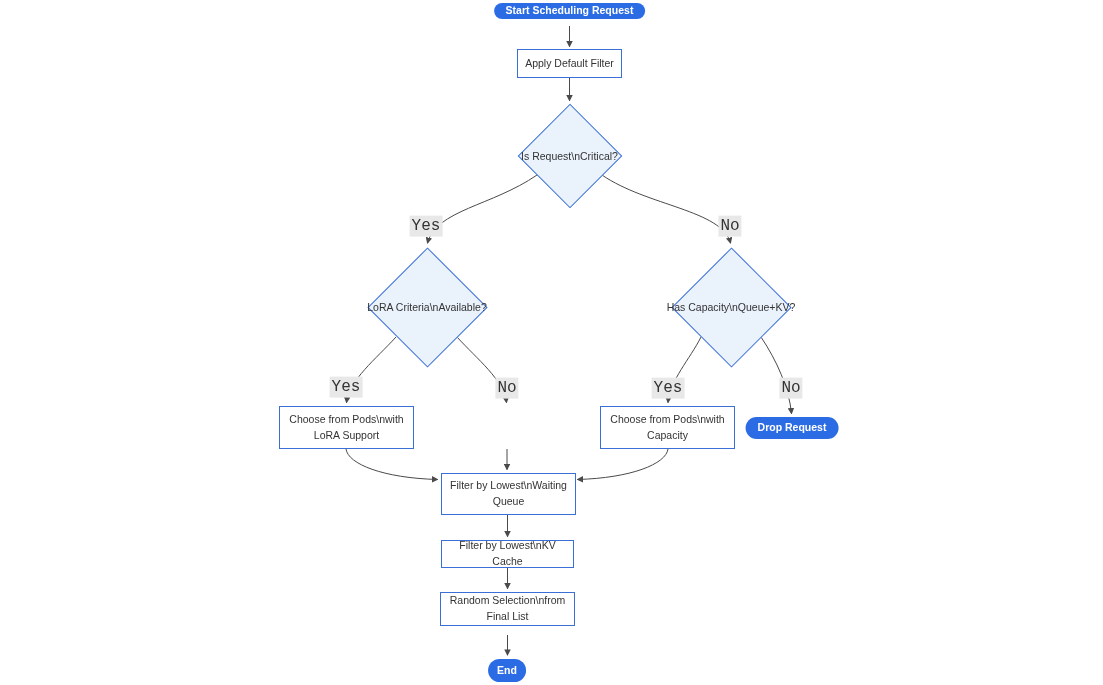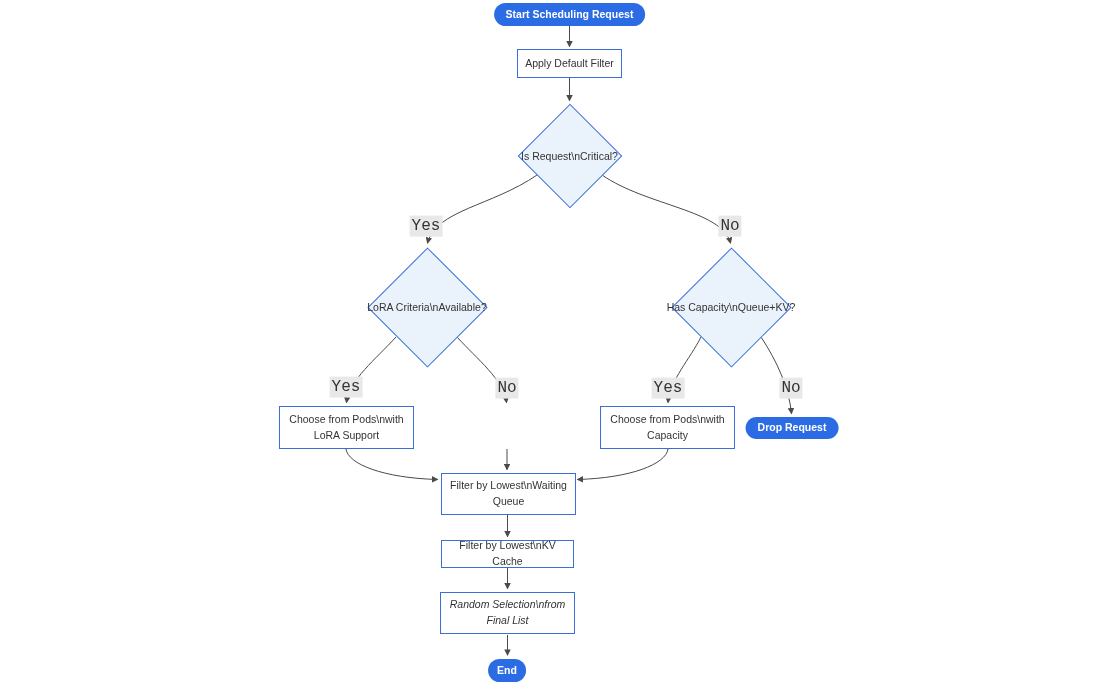--- a/index.html
+++ b/index.html
@@ -70,30 +70,30 @@
   </svg>
 
   <div class="diamond-shape" style="left:532.5px; top:119px; width:74px; height:74px;"></div>
   <div class="diamond-shape" style="left:384.5px; top:264.5px; width:85px; height:85px;"></div>
   <div class="diamond-shape" style="left:688.5px; top:264.5px; width:85px; height:85px;"></div>
 
   <div class="diamond-label" style="left:569.5px; top:156px;">Is Request\nCritical?</div>
   <div class="diamond-label" style="left:427px; top:307px;">LoRA Criteria\nAvailable?</div>
   <div class="diamond-label" style="left:731px; top:307px;">Has Capacity\nQueue+KV?</div>
 
-  <div class="node stadium" style="left:569.5px; top:3px; height:23px;">Start Scheduling Request</div>
+  <div class="node stadium" style="left:569.5px; top:3px; height:16px;">Start Scheduling Request</div>
   <div class="node stadium" style="left:792px; top:417px; height:22px;">Drop Request</div>
   <div class="node stadium" style="left:507px; top:659px; height:23px; padding:0 9px;">End</div>
 
   <div class="node rect-node" style="left:517px; top:49px; width:105px; height:29px;">Apply Default Filter</div>
   <div class="node rect-node" style="left:279px; top:406px; width:135px; height:43px;">Choose from Pods\nwith LoRA Support</div>
   <div class="node rect-node" style="left:600px; top:406px; width:135px; height:43px;">Choose from Pods\nwith Capacity</div>
   <div class="node rect-node" style="left:441px; top:473px; width:135px; height:42px;">Filter by Lowest\nWaiting Queue</div>
   <div class="node rect-node" style="left:441px; top:540px; width:133px; height:28px;">Filter by Lowest\nKV Cache</div>
-  <div class="node rect-node" style="left:440px; top:592px; width:135px; height:42px;font-style:italic;">Random Selection\nfrom Final List</div>
+  <div class="node rect-node" style="left:440px; top:592px; width:135px; height:34px;">Random Selection\nfrom Final List</div>
 
   <span class="edge-label" style="left:426px; top:226px;">Yes</span>
   <span class="edge-label" style="left:730px; top:226px;">No</span>
   <span class="edge-label" style="left:346px; top:387px;">Yes</span>
   <span class="edge-label" style="left:507px; top:388px;">No</span>
   <span class="edge-label" style="left:668px; top:388px;">Yes</span>
   <span class="edge-label" style="left:791px; top:388px;">No</span>
 
 </div>
 

